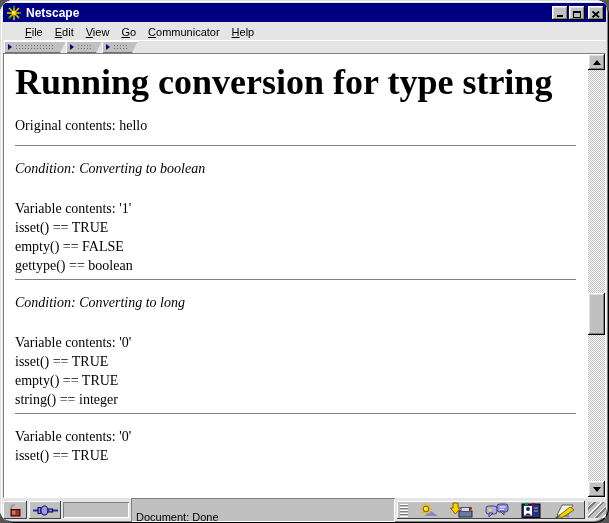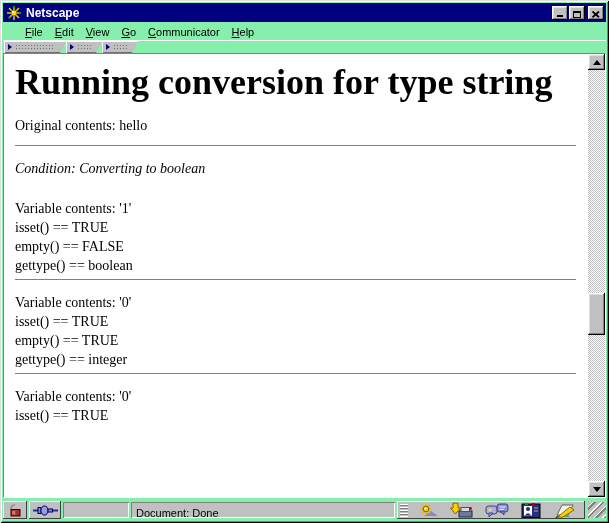--- a/index.html
+++ b/index.html
@@ -1,20 +1,21 @@
 <!DOCTYPE html>
 <html><head>
 <meta charset="utf-8">
 <style>
   html,body{margin:0;padding:0;background:#555;}
   .window{
-    position:relative;width:609px;height:523px;background:#86efac;overflow:hidden;
+    position:relative;width:609px;height:523px;background:#e5e5e5;overflow:hidden;
     font-family:"Liberation Sans",sans-serif;
     box-shadow:inset 1px 1px 0 #dfdfdf, inset -1px -1px 0 #000,
                inset 2px 2px 0 #fff, inset -2px -2px 0 #808080;
+    border-radius:14px;
   }
   .bevel{box-shadow:inset -1px -1px 0 #000, inset 1px 1px 0 #fff,
                     inset -2px -2px 0 #808080, inset 2px 2px 0 #dfdfdf;background:#c0c0c0;}
   .panel-raised{box-shadow:inset -1px -1px 0 #404040, inset 1px 1px 0 #fff;background:#c0c0c0;}
   .panel-sunken{box-shadow:inset 1px 1px 0 #808080, inset -1px -1px 0 #fff;background:#c0c0c0;}
 
   
   .titlebar{position:absolute;left:3px;top:3px;width:603px;height:19px;background:#000080;
     display:flex;align-items:center;padding:0 2px;box-sizing:border-box;}
   .app-icon{width:16px;height:16px;margin:0 4px 0 1px;display:flex;align-items:center;justify-content:center;}
@@ -66,21 +67,21 @@
   .tri-up{width:0;height:0;border-left:4px solid transparent;border-right:4px solid transparent;border-bottom:5px solid #000;}
   .tri-down{width:0;height:0;border-left:4px solid transparent;border-right:4px solid transparent;border-top:5px solid #000;}
   .thumb{position:absolute;left:0;top:239px;width:17px;height:42px;}
 
   
   .statusbar{position:absolute;left:3px;top:500px;width:603px;height:20px;display:flex;align-items:center;box-sizing:border-box;}
   .sb-btn{border:0;padding:0;display:flex;align-items:center;justify-content:center;height:18px;margin-right:2px;}
   .sb-lock{width:24px;}
   .sb-plug{width:32px;}
   .sb-progress{width:66px;height:16px;margin-right:2px;}
-  .sb-msg{flex:1;height:16px;font-size:11px;line-height:15px;padding:4px 5px;box-sizing:border-box;margin-right:2px;color:#000;}
+  .sb-msg{flex:1;height:16px;font-size:11px;line-height:15px;padding:12px 5px;box-sizing:border-box;margin-right:2px;color:#000;}
   .compbar{width:188px;height:18px;display:flex;align-items:center;padding:1px 3px;box-sizing:border-box;}
   .cb-grip{width:8px;height:13px;margin-right:3px;
     background:repeating-linear-gradient(to bottom,#fff 0 1px,#808080 1px 2px,#c0c0c0 2px 3px);}
   .cb-btn{flex:1;height:16px;background:transparent;border:0;padding:0;display:flex;align-items:center;justify-content:center;}
   .sb-resize{width:18px;height:16px;margin-left:3px;
     background:repeating-linear-gradient(135deg,#c0c0c0 0 3px,#fff 3px 4px,#808080 4px 6px);}
 </style>
 </head>
 <body>
 
@@ -150,25 +151,26 @@
 
       <p class="p-cond">Condition: Converting to boolean</p>
       <p class="p-block">
         <span class="ln">Variable contents: '1'</span>
         <span class="ln">isset() == TRUE</span>
         <span class="ln">empty() == FALSE</span>
         <span class="ln">gettype() == boolean</span>
       </p>
       <hr class="rule">
 
+      <p class="p-cond">Condition: Converting to long</p>
       <p class="p-block">
         <span class="ln">Variable contents: '0'</span>
         <span class="ln">isset() == TRUE</span>
         <span class="ln">empty() == TRUE</span>
-        <span class="ln">gettype() == integer</span>
+        <span class="ln">string() == integer</span>
       </p>
       <hr class="rule">
 
       <p class="p-block">
         <span class="ln">Variable contents: '0'</span>
         <span class="ln">isset() == TRUE</span>
       </p>
     </div>
 
     <div class="vscroll">

